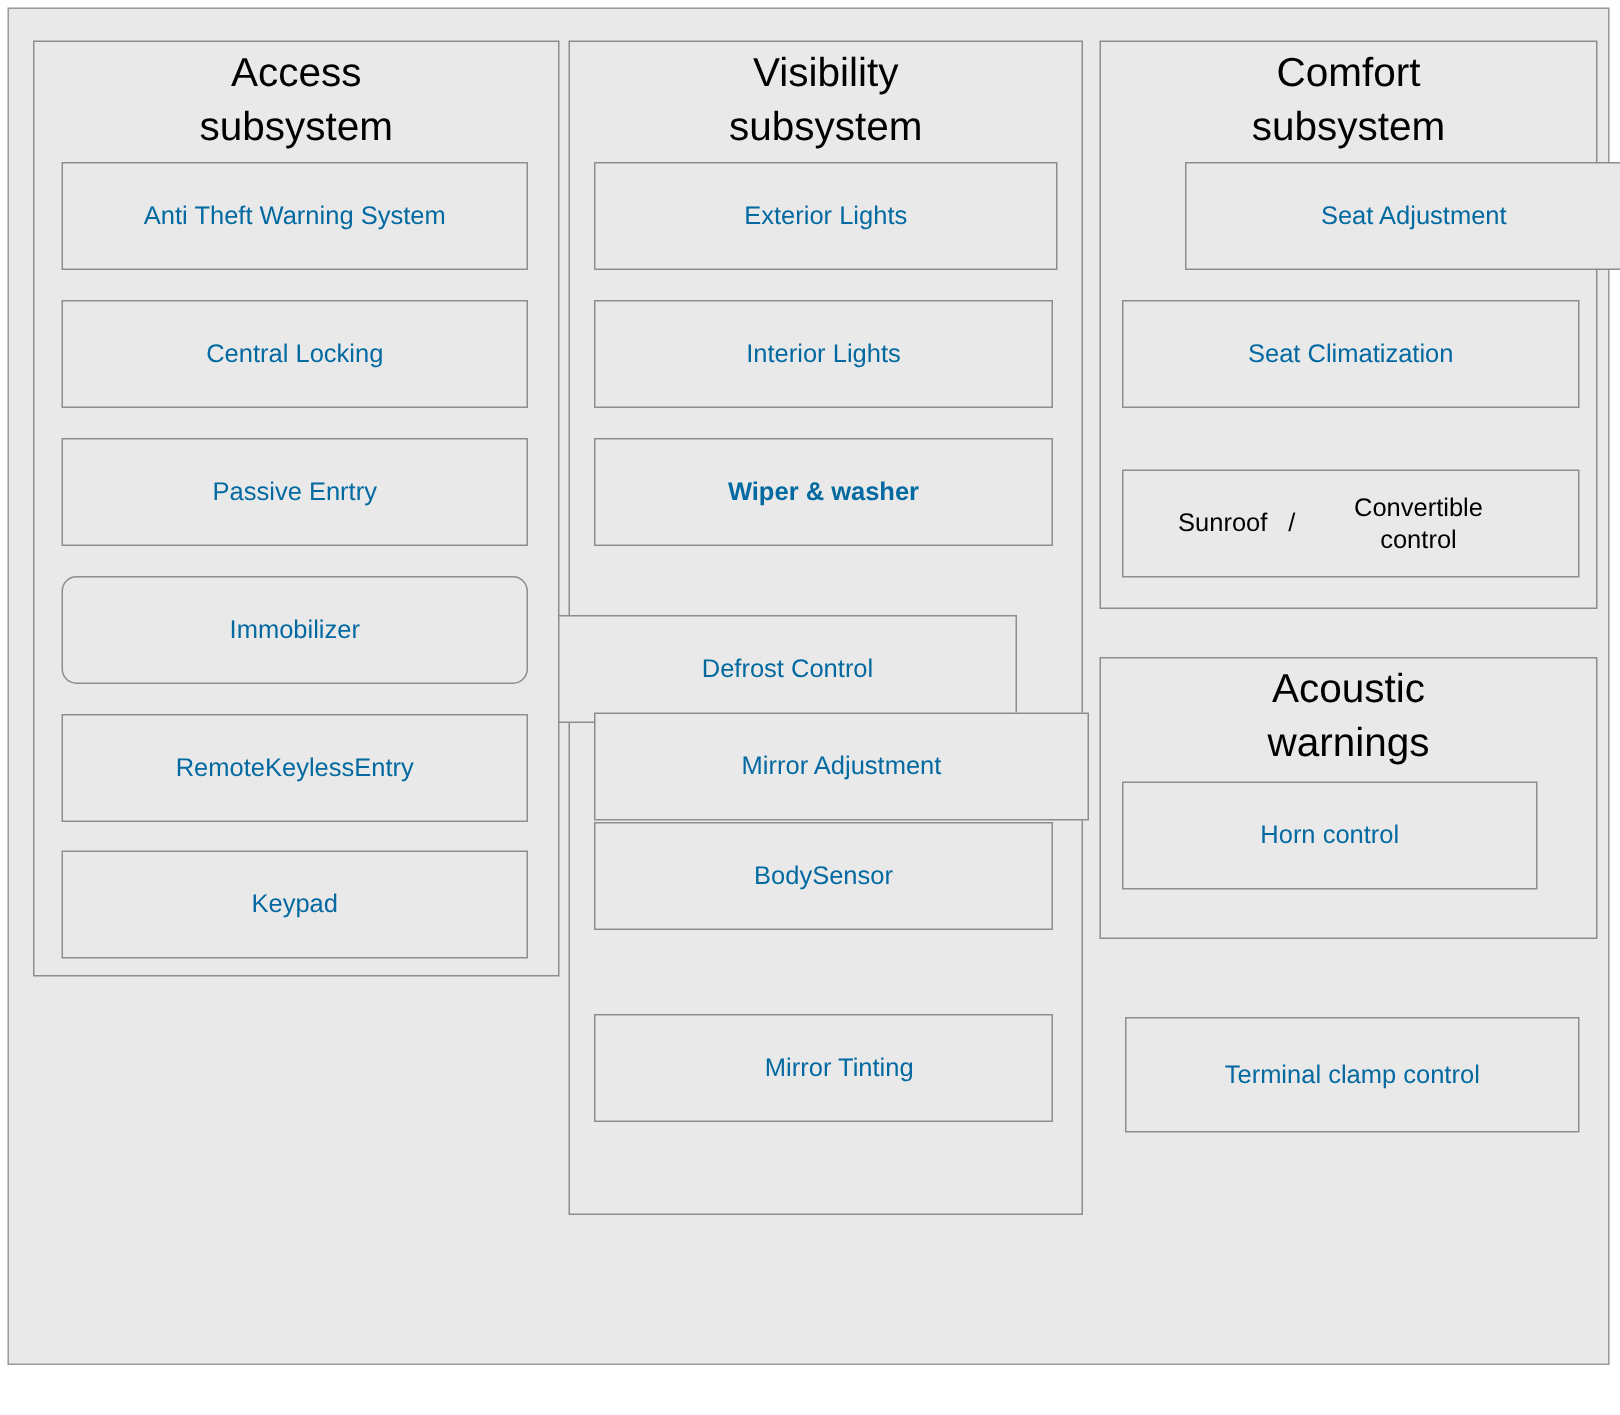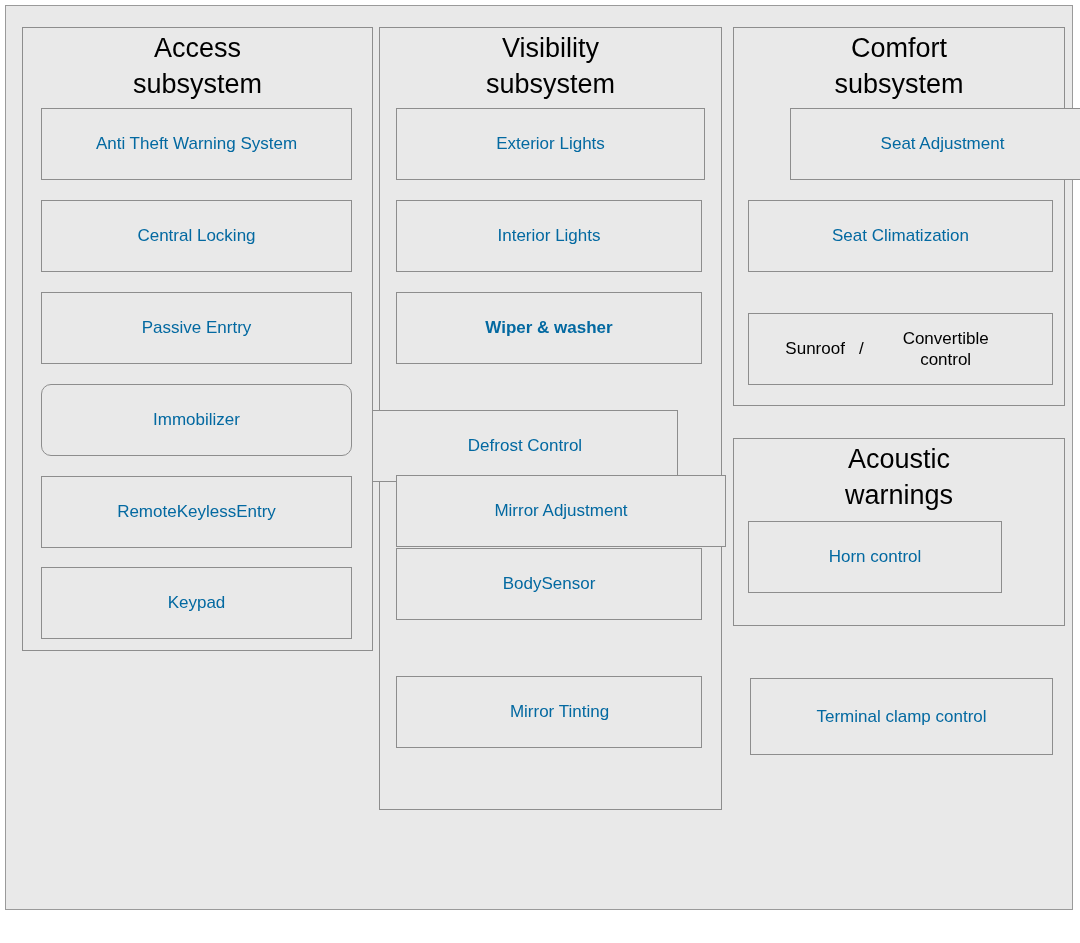--- a/index.html
+++ b/index.html
@@ -156,21 +156,21 @@
   <div class="split-box" style="left:748px; top:313px; width:305px; height:72px;">
     <span class="split-left">Sunroof</span>
     <span class="split-sep">/</span>
     <span class="split-right">Convertible control</span>
   </div>
 
   <div class="group-box" style="left:733px; top:438px; width:332px; height:188px;">
     <div class="group-title">Acoustic
 warnings</div>
   </div>
-  <div class="item-box" style="left:748px; top:521px; width:254px; height:72px;">
+  <div class="item-box" style="left:748px; top:521px; width:277px; height:72px;">
     <span class="item-label">Horn control</span>
   </div>
 
   <div class="item-box" style="left:750px; top:678px; width:303px; height:77px;">
     <span class="item-label">Terminal clamp control</span>
   </div>
 
 </div>
 
 </body></html>

